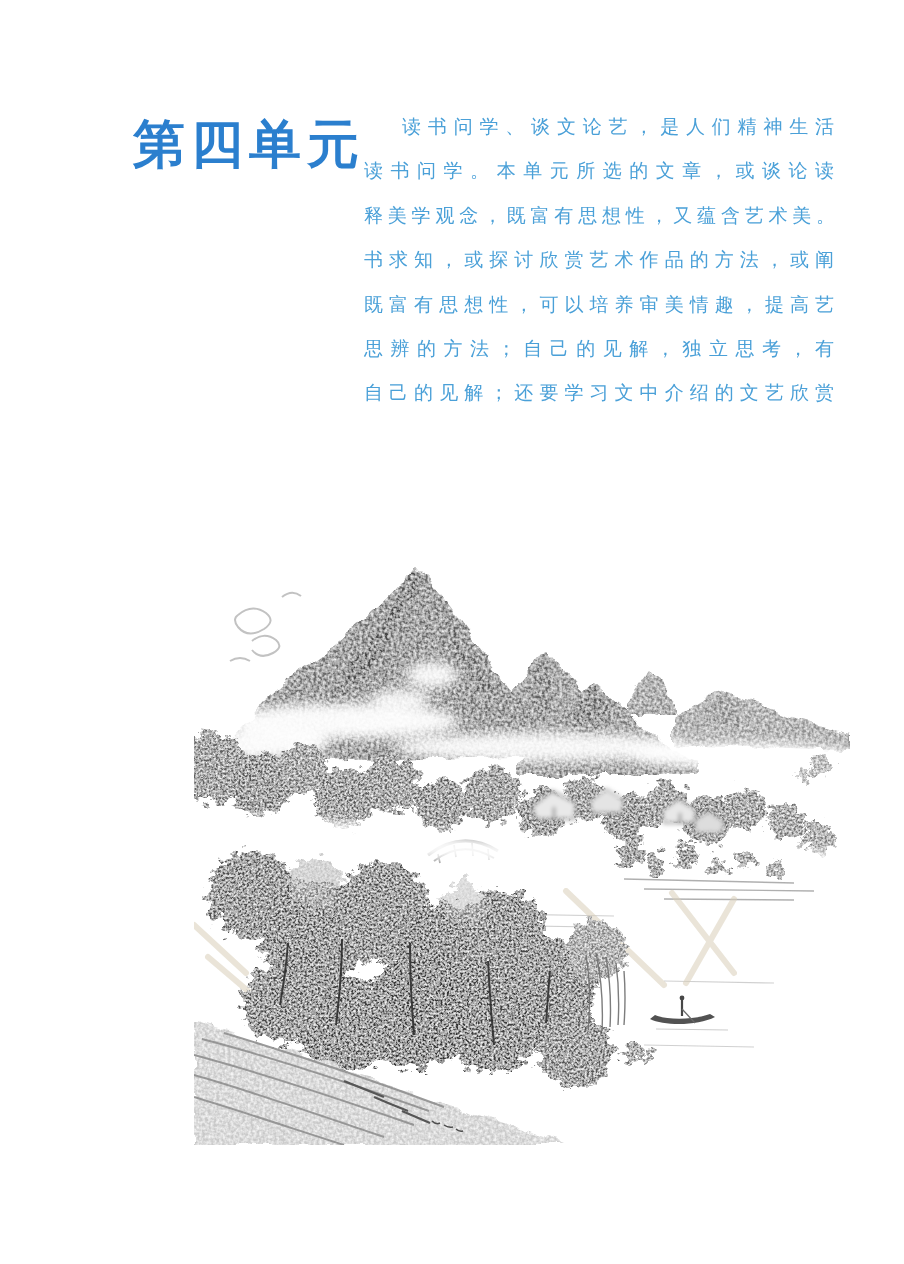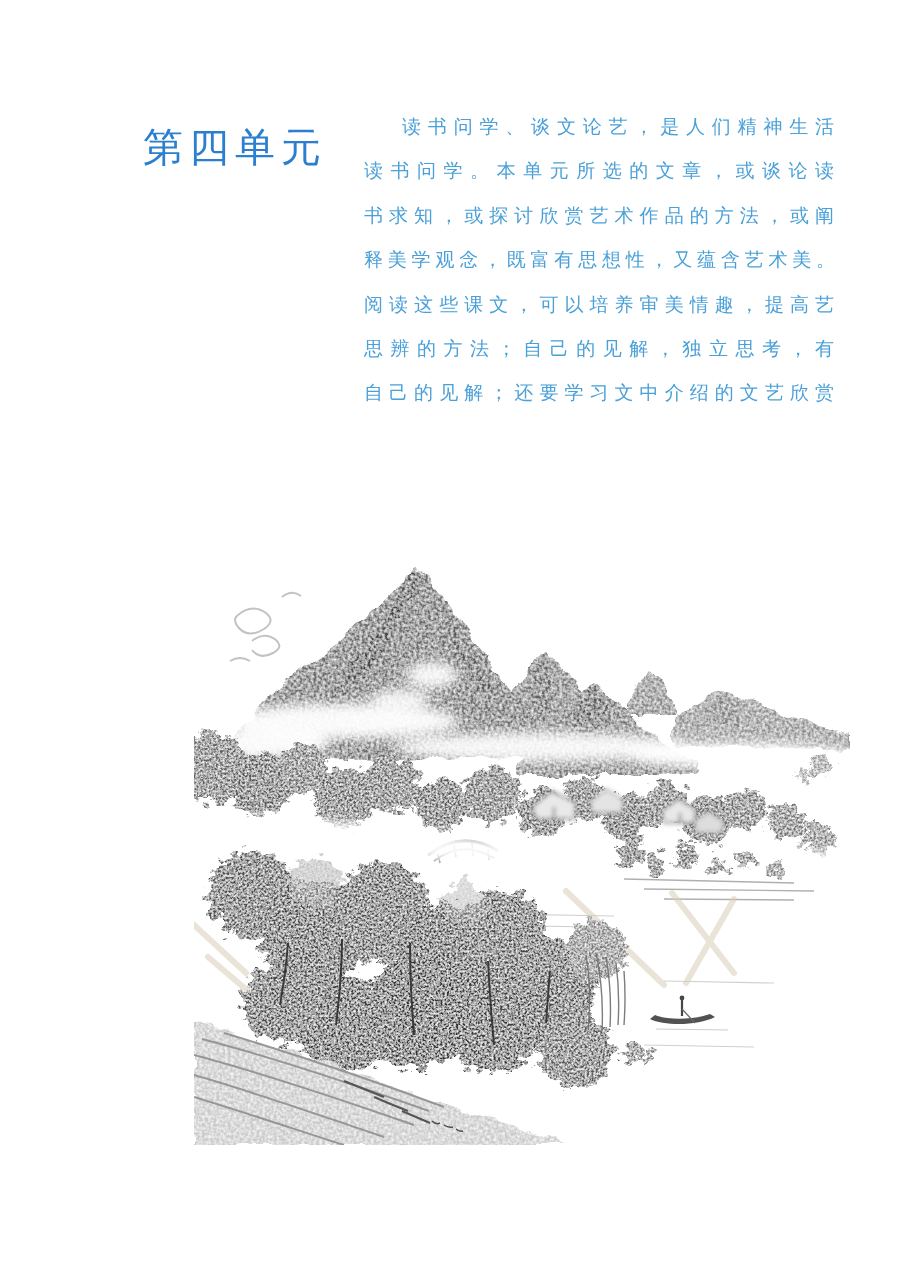--- a/index.html
+++ b/index.html
@@ -9,23 +9,23 @@
     position:relative;
     overflow:hidden;
     font-family:"Liberation Serif","DejaVu Serif",serif;
   }
   .page{position:absolute;inset:0;background:#ffffff;}
 
   
   .unit-title{
     position:absolute;
     left:127px;top:104px;
-    margin:16px;
-    font-size:40px;
-    font-weight:400;
+    margin:6px;
+    font-size:52px;
+    font-weight:700;
     letter-spacing:6px;
     color:var(--title-color,#2b7fce);
     font-family:"Liberation Serif","DejaVu Serif",serif;
     white-space:nowrap;
   }
 
   
   .intro{
     position:absolute;
     left:364px;top:105px;
@@ -56,23 +56,23 @@
 <body style="--title-color: #2b7fce; --body-color: #4aa0d8;">
 
 <div class="page">
 
   <h1 class="unit-title">第四单元</h1>
 
   <div class="intro">
       <div>
         <div class="line indent">读书问学、谈文论艺，是人们精神生活</div>
         <div class="line">读书问学。本单元所选的文章，或谈论读</div>
+        <div class="line" style="letter-spacing: -1.1px;">释美学观念，既富有思想性，又蕴含艺术美。</div>
         <div class="line">书求知，或探讨欣赏艺术作品的方法，或阐</div>
-        <div class="line" style="letter-spacing: -1.1px;">释美学观念，既富有思想性，又蕴含艺术美。</div>
-        <div class="line">阅读这些课文，可以培养审美情趣，提高艺</div>
+        <div class="line">既富有思想性，可以培养审美情趣，提高艺</div>
       </div>
       <div>
         <div class="line">思辨的方法；自己的见解，独立思考，有</div>
         <div class="line">自己的见解；还要学习文中介绍的文艺欣赏</div>
       </div>
     </div>
 
   <div class="painting" title="水墨山水画：远山云雾，村舍小桥，坡岸林木，江上小舟">
     <svg viewBox="0 0 656 592" xmlns="http://www.w3.org/2000/svg">
       <defs>

